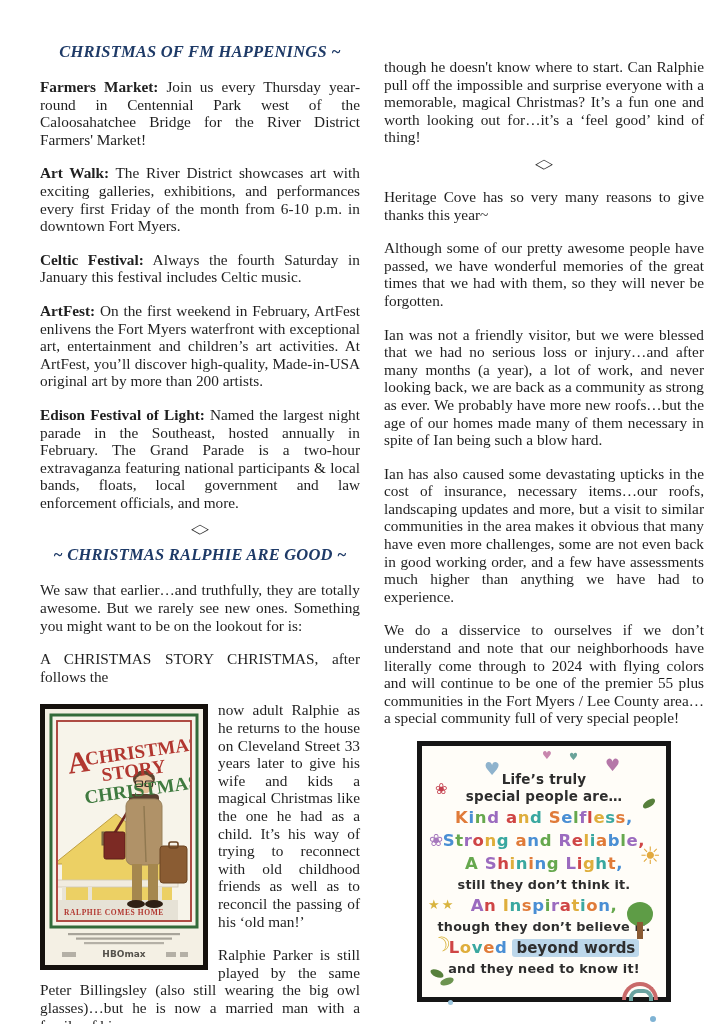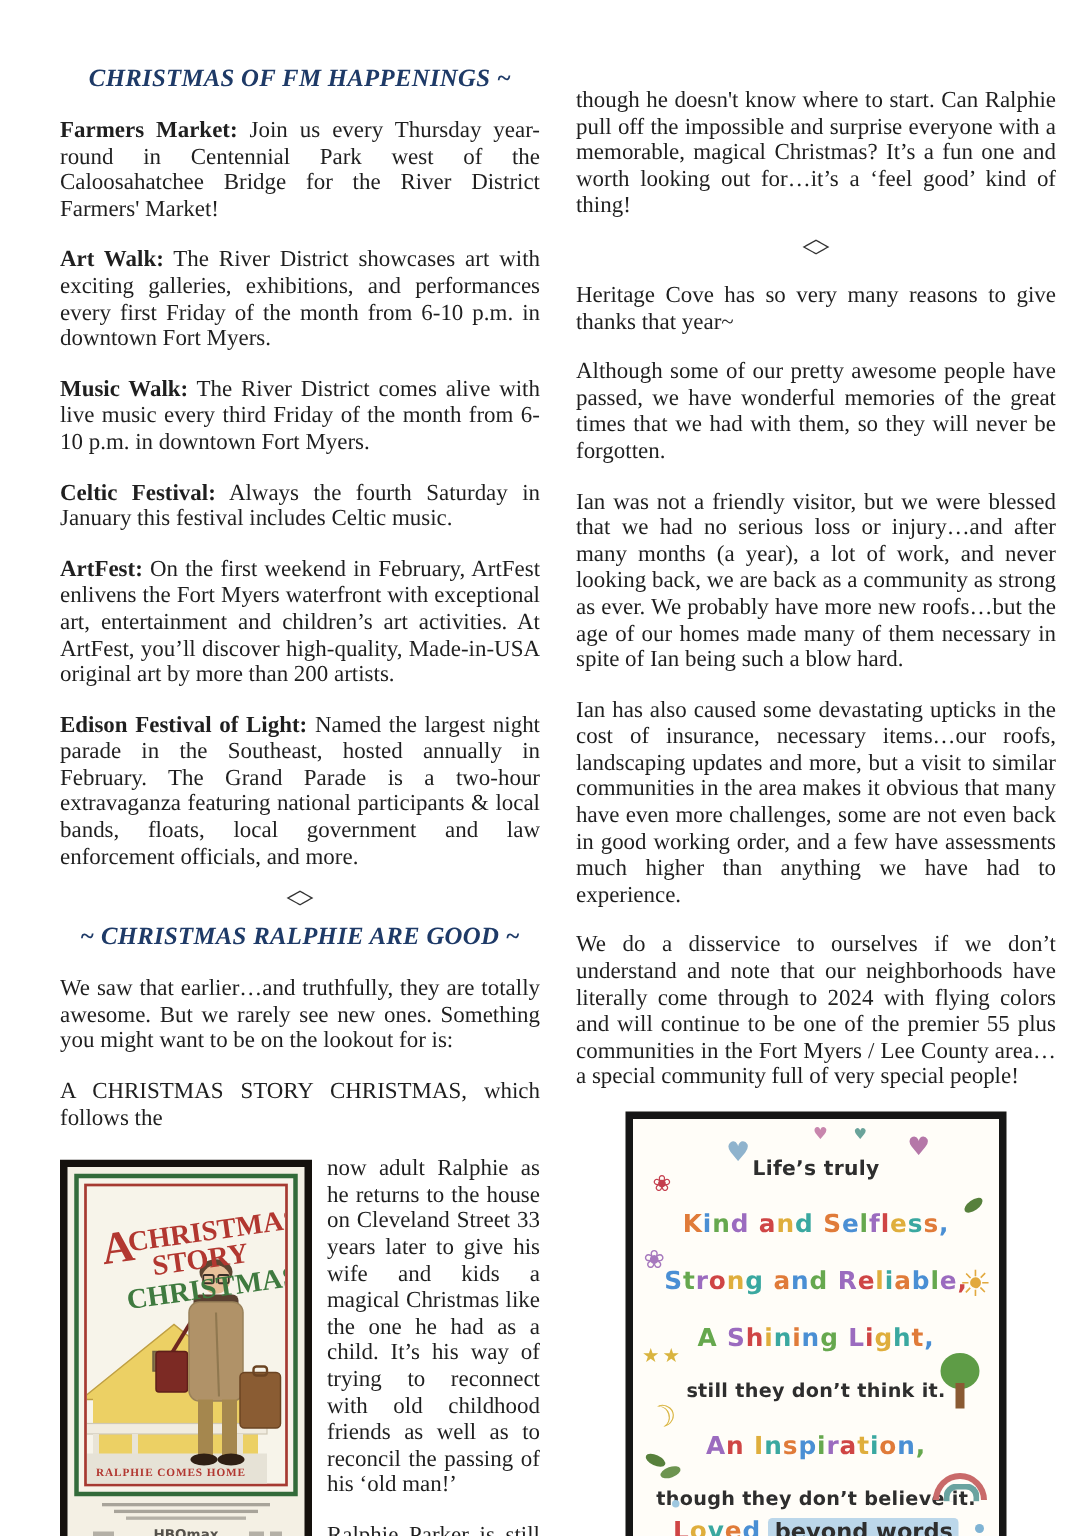--- a/index.html
+++ b/index.html
@@ -36,21 +36,21 @@
 
   
   .quote-card {
     position:relative; width:254px; margin:14px auto 0 auto;
     border:5px solid #161616; background:#fffdf8;
     padding:24px 8px 18px 8px;
   }
   .q-line { text-align:center; font-family:"DejaVu Sans", sans-serif; }
   .q-plain { font-size:12.8px; font-weight:700; color:#2e2e2e; margin:3px 0; letter-spacing:0.2px; }
   .q-top { font-size:13.5px; margin:1px 0; }
-  .q-rainbow { font-size:16.5px; font-weight:800; margin:19px 0; letter-spacing:0.6px; }
+  .q-rainbow { font-size:16.5px; font-weight:800; margin:4px 0; letter-spacing:0.6px; }
   .q-mixed { margin:4px 0; }
   .q-mixed .loved { font-size:16.5px; font-weight:800; letter-spacing:0.6px; font-family:"DejaVu Sans", sans-serif; }
   .q-highlight {
     font-size:15px; font-weight:800; color:#2e2e2e;
     background:#bcd7ea; padding:0 4px; border-radius:3px;
     font-family:"DejaVu Sans", sans-serif;
   }
   .deco { position:absolute; font-family:"DejaVu Sans", sans-serif; line-height:1; }
   .deco-heart-blue   { left:62px;  top:14px; font-size:18px; color:#8fb3cd; }
   .deco-heart-pink   { left:120px; top:4px;  font-size:11px; color:#c886ad; }
@@ -81,30 +81,29 @@
 </head>
 <body>
 
 <div class="page">
 
   <div class="col col-left">
     <h2 class="heading">CHRISTMAS OF FM HAPPENINGS ~</h2>
 
     <p class="body-p"><b>Farmers Market:</b> <span>Join us every Thursday year-round in Centennial Park west of the Caloosahatchee Bridge for the River District Farmers' Market!</span></p>
     <p class="body-p"><b>Art Walk:</b> <span>The River District showcases art with exciting galleries, exhibitions, and performances every first Friday of the month from 6-10 p.m. in downtown Fort Myers.</span></p>
-    <p class="body-p"><b>Music Walk:</b> <span>The River District comes alive with live music every third Friday of the month from 6-10 p.m. in downtown Fort Myers.</span></p>
     <p class="body-p" style="margin-bottom:14px;"><b>Celtic Festival:</b> <span>Always the fourth Saturday in January this festival includes Celtic music.</span></p>
     <p class="body-p"><b>ArtFest:</b> <span>On the first weekend in February, ArtFest enlivens the Fort Myers waterfront with exceptional art, entertainment and children’s art activities. At ArtFest, you’ll discover high-quality, Made-in-USA original art by more than 200 artists.</span></p>
     <p class="body-p"><b>Edison Festival of Light:</b> <span>Named the largest night parade in the Southeast, hosted annually in February. The Grand Parade is a two-hour extravaganza featuring national participants &amp; local bands, floats, local government and law enforcement officials, and more.</span></p>
 
     <div class="divider">◇</div>
     <h2 class="heading">~ CHRISTMAS RALPHIE ARE GOOD ~</h2>
 
     <p class="body-p">We saw that earlier…and truthfully, they are totally awesome.  But we rarely see new ones.  Something you might want to be on the lookout for is:</p>
-    <p class="body-p movie-lead">A CHRISTMAS STORY CHRISTMAS, which follows the</p>
+    <p class="body-p movie-lead">A CHRISTMAS STORY CHRISTMAS, after follows the</p>
 
     <div class="movie-block">
       <div class="poster-wrap">
         <svg viewBox="0 0 168 266" width="168" height="266">
           <rect x="0" y="0" width="168" height="266" fill="#15110d"></rect>
           <rect x="5" y="5" width="158" height="256" fill="#f4f0e4"></rect>
           <rect x="11" y="11" width="146" height="212" fill="#f7f4ea" stroke="#336b3a" stroke-width="3"></rect>
           <rect x="17" y="17" width="134" height="200" fill="none" stroke="#a63a32" stroke-width="1.8"></rect>
           <clipPath id="inner">
               <rect x="18" y="18" width="132" height="198"></rect>
@@ -164,21 +163,21 @@
       <p class="body-p">Ralphie Parker is still played by the same Peter Billingsley (also still wearing the big owl glasses)…but he is now a married man with a family of his own.</p>
     </div>
 
   </div>
 
   <div class="col col-right">
     <p class="body-p first">though he doesn't know where to start. Can Ralphie pull off the impossible and surprise everyone with a memorable, magical Christmas?  It’s a fun one and worth looking out for…it’s a ‘feel good’ kind of thing!</p>
 
     <div class="divider">◇</div>
 
-    <p class="body-p">Heritage Cove has so very many reasons to give thanks that year~</p>
+    <p class="body-p">Heritage Cove has so very many reasons to give thanks this year~</p>
     <p class="body-p">Although some of our pretty awesome people have passed, we have wonderful memories of the great times that we had with them, so they will never be forgotten.</p>
     <p class="body-p">Ian was not a friendly visitor, but we were blessed that we had no serious loss or injury…and after many months (a year), a lot of work, and never looking back, we are back as a community as strong as ever.  We probably have more new roofs…but the age of our homes made many of them necessary in spite of Ian being such a blow hard.</p>
     <p class="body-p">Ian has also caused some devastating upticks in the cost of insurance, necessary items…our roofs, landscaping updates and more, but a visit to similar communities in the area makes it obvious that many have even more challenges, some are not even back in good working order, and a few have assessments much higher than anything we have had to experience.</p>
     <p class="body-p">We do a disservice to ourselves if we don’t understand and note that our neighborhoods have literally come through to 2024 with flying colors and will continue to be one of the premier 55 plus communities in the Fort Myers / Lee County area…a special community full of very special people!</p>
 
     <div class="quote-card">
       <span class="deco deco-heart-blue">♥</span>
       <span class="deco deco-heart-pink">♥</span>
       <span class="deco deco-heart-teal">♥</span>
       <span class="deco deco-heart-purple">♥</span>
@@ -191,20 +190,21 @@
       <span class="deco deco-moon">☽</span>
       <span class="deco-leaf leaf-b"></span>
       <span class="deco-leaf leaf-c"></span>
       <span class="deco-rainbow"></span>
 
       <span class="deco-dot dot-a"></span>
 
       <span class="deco-dot dot-c"></span>
 
       <div class="q-line q-plain q-top">Life’s truly</div>
+      <div class="q-line q-plain q-top">special people are…</div>
       <div class="q-line q-rainbow"><span style="color: rgb(224, 123, 57);">K</span><span style="color: rgb(74, 143, 212);">i</span><span style="color: rgb(102, 168, 78);">n</span><span style="color: rgb(155, 107, 191);">d</span><span> </span><span style="color: rgb(207, 69, 69);">a</span><span style="color: rgb(223, 174, 60);">n</span><span style="color: rgb(58, 168, 160);">d</span><span> </span><span style="color: rgb(224, 123, 57);">S</span><span style="color: rgb(74, 143, 212);">e</span><span style="color: rgb(102, 168, 78);">l</span><span style="color: rgb(155, 107, 191);">f</span><span style="color: rgb(207, 69, 69);">l</span><span style="color: rgb(223, 174, 60);">e</span><span style="color: rgb(58, 168, 160);">s</span><span style="color: rgb(224, 123, 57);">s</span><span style="color: rgb(74, 143, 212);">,</span></div>
       <div class="q-line q-rainbow"><span style="color: rgb(74, 143, 212);">S</span><span style="color: rgb(102, 168, 78);">t</span><span style="color: rgb(155, 107, 191);">r</span><span style="color: rgb(207, 69, 69);">o</span><span style="color: rgb(223, 174, 60);">n</span><span style="color: rgb(58, 168, 160);">g</span><span> </span><span style="color: rgb(224, 123, 57);">a</span><span style="color: rgb(74, 143, 212);">n</span><span style="color: rgb(102, 168, 78);">d</span><span> </span><span style="color: rgb(155, 107, 191);">R</span><span style="color: rgb(207, 69, 69);">e</span><span style="color: rgb(223, 174, 60);">l</span><span style="color: rgb(58, 168, 160);">i</span><span style="color: rgb(224, 123, 57);">a</span><span style="color: rgb(74, 143, 212);">b</span><span style="color: rgb(102, 168, 78);">l</span><span style="color: rgb(155, 107, 191);">e</span><span style="color: rgb(207, 69, 69);">,</span></div>
       <div class="q-line q-rainbow"><span style="color: rgb(102, 168, 78);">A</span><span> </span><span style="color: rgb(155, 107, 191);">S</span><span style="color: rgb(207, 69, 69);">h</span><span style="color: rgb(223, 174, 60);">i</span><span style="color: rgb(58, 168, 160);">n</span><span style="color: rgb(224, 123, 57);">i</span><span style="color: rgb(74, 143, 212);">n</span><span style="color: rgb(102, 168, 78);">g</span><span> </span><span style="color: rgb(155, 107, 191);">L</span><span style="color: rgb(207, 69, 69);">i</span><span style="color: rgb(223, 174, 60);">g</span><span style="color: rgb(58, 168, 160);">h</span><span style="color: rgb(224, 123, 57);">t</span><span style="color: rgb(74, 143, 212);">,</span></div>
       <div class="q-line q-plain">still they don’t think it.</div>
       <div class="q-line q-rainbow"><span style="color: rgb(155, 107, 191);">A</span><span style="color: rgb(207, 69, 69);">n</span><span> </span><span style="color: rgb(223, 174, 60);">I</span><span style="color: rgb(58, 168, 160);">n</span><span style="color: rgb(224, 123, 57);">s</span><span style="color: rgb(74, 143, 212);">p</span><span style="color: rgb(102, 168, 78);">i</span><span style="color: rgb(155, 107, 191);">r</span><span style="color: rgb(207, 69, 69);">a</span><span style="color: rgb(223, 174, 60);">t</span><span style="color: rgb(58, 168, 160);">i</span><span style="color: rgb(224, 123, 57);">o</span><span style="color: rgb(74, 143, 212);">n</span><span style="color: rgb(102, 168, 78);">,</span></div>
       <div class="q-line q-plain">though they don’t believe it.</div>
       <div class="q-line q-mixed">
         <span class="loved"><span style="color: rgb(207, 69, 69);">L</span><span style="color: rgb(223, 174, 60);">o</span><span style="color: rgb(58, 168, 160);">v</span><span style="color: rgb(224, 123, 57);">e</span><span style="color: rgb(74, 143, 212);">d</span></span>
         <span class="q-highlight">beyond words</span>
       </div>

